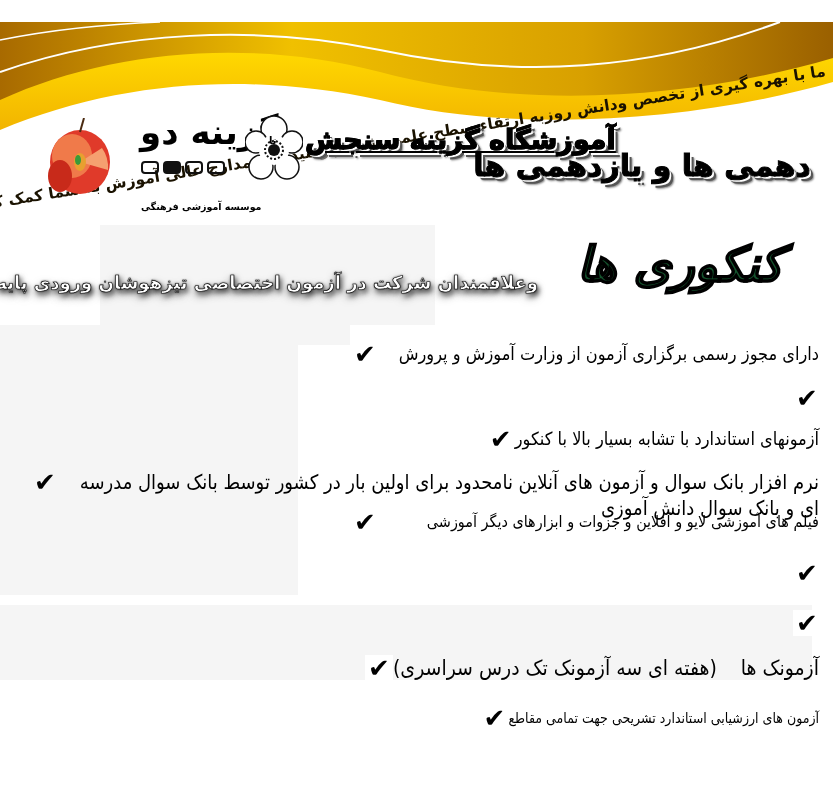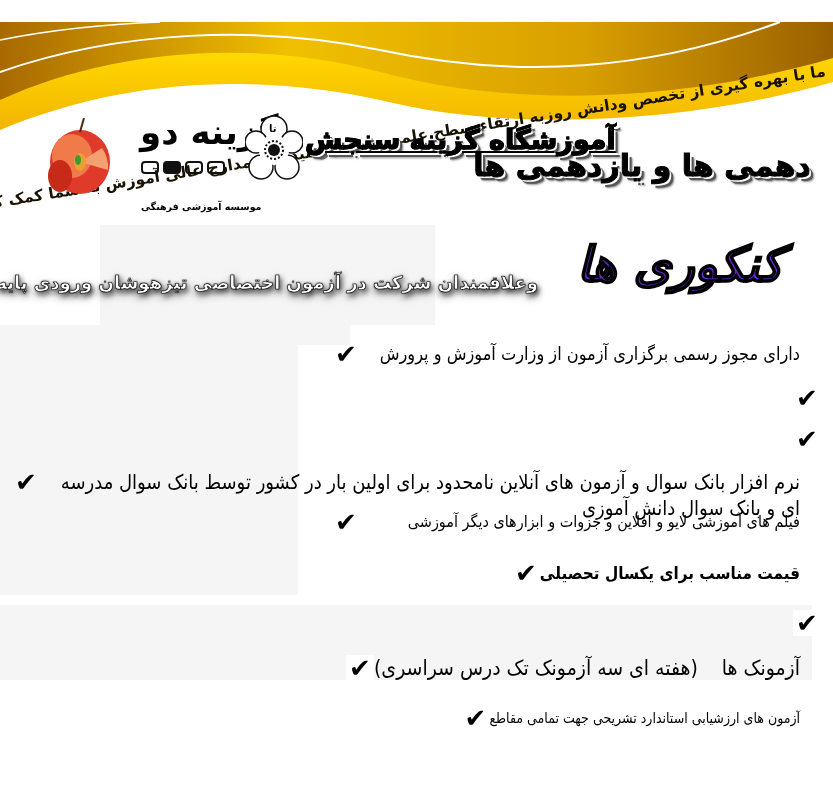--- a/index.html
+++ b/index.html
@@ -11,28 +11,28 @@
   #banner{position:absolute;left:0;top:0;width:833px;height:130px;}
   .banner-text{position:absolute;font-family:"DejaVu Sans",sans-serif;font-weight:bold;color:#1a1200;white-space:nowrap;direction:rtl;font-size:17px;}
   
   .brand-title{position:absolute;font-family:"DejaVu Sans",sans-serif;font-weight:bold;color:#000;direction:rtl;white-space:nowrap;}
   .squares{position:absolute;display:flex;gap:4px;}
   .squares span{display:block;width:18px;height:13px;border:2px solid #111;border-radius:4px;box-sizing:border-box;}
   .squares span.filled{background:#111;}
   
   .shadow-heading{position:absolute;direction:rtl;white-space:nowrap;font-family:"DejaVu Sans",sans-serif;font-weight:bold;color:#000;
     -webkit-text-stroke:1px #000;text-shadow:2px 2px 0 #fff,4px 4px 0 #555,5px 5px 2px #888;}
-  .outline-heading{position:absolute;direction:rtl;white-space:nowrap;font-family:"DejaVu Serif",serif;font-style:italic;color:#6d28d9;
+  .outline-heading{position:absolute;direction:rtl;white-space:nowrap;font-family:"DejaVu Serif",serif;font-style:italic;color:#14532d;
     -webkit-text-stroke:2px #000;font-weight:bold;}
   .subtitle{position:absolute;direction:rtl;white-space:nowrap;font-family:"DejaVu Sans",sans-serif;font-weight:bold;color:#fff;
     -webkit-text-stroke:0.6px #000;text-shadow:0 0 2px #000,2px 3px 5px #333,0 4px 8px #666;}
   
   .feature{position:absolute;right:12px;display:flex;flex-direction:row-reverse;align-items:flex-start;direction:rtl;}
   .check{width:28px;font-size:26px;line-height:26px;color:#000;text-align:center;font-weight:bold;flex:none;}
-  .ftext{direction:rtl;font-family:"DejaVu Sans Condensed","DejaVu Sans",sans-serif;color:#000;font-size:16.5px;line-height:26px;margin-right:21px;}
+  .ftext{direction:rtl;font-family:"DejaVu Sans Condensed","DejaVu Sans",sans-serif;color:#000;font-size:16.5px;line-height:26px;margin-right:2px;}
   .ftext.bold{font-weight:bold;}
 </style>
 </head>
 <body>
 
 <div class="gray-box" style="left:100px;top:225px;width:335px;height:100px;"></div>
 <div class="gray-box" style="left:0;top:325px;width:350px;height:20px;"></div>
 <div class="gray-box" style="left:0;top:343px;width:298px;height:252px;"></div>
 <div class="gray-box" style="left:0;top:605px;width:812px;height:75px;"></div>
 
@@ -85,52 +85,52 @@
       <circle cx="29" cy="14" r="13"></circle>
       <circle cx="47" cy="27" r="11"></circle>
       <circle cx="42" cy="52" r="12"></circle>
       <circle cx="16" cy="52" r="12"></circle>
       <circle cx="11" cy="27" r="11"></circle>
       <circle cx="29" cy="35" r="15" stroke="none"></circle>
     </g>
     <circle cx="29" cy="35" r="6" fill="#111"></circle>
     <circle cx="29" cy="35" r="9" fill="none" stroke="#111" stroke-width="2" stroke-dasharray="2 2"></circle>
   </svg>
-  <span class="abs" style="left:24px;top:8px;font-size:10px;font-weight:bold;">تا</span>
+  <span class="abs" style="left:24px;top:20px;font-size:10px;font-weight:bold;">تا</span>
 </div>
 
 <div class="shadow-heading" style="left:305px;top:124px;font-size:27px;letter-spacing:-1px;text-decoration:underline;">آموزشگاه گزینه سنجش</div>
 
 <div class="shadow-heading" style="right:22px;top:148px;font-size:30px;margin-left:41px;">دهمی ها و یازدهمی ها</div>
 
 <div class="outline-heading" style="right:50px;top:236px;font-size:48px;">کنکوری ها</div>
 
 <div class="subtitle" style="right:295px;top:272px;font-size:18px;letter-spacing:-0.8px;">وعلاقمندان شرکت در آزمون اختصاصی تیزهوشان ورودی پایه هفتم و نهم</div>
 
 <div class="feature" style="top:341px;">
   <div class="check">✔</div>
   <div class="ftext" style="font-size:18px;width:440px;">دارای مجوز رسمی برگزاری آزمون از وزارت آموزش و پرورش</div>
 </div>
 <div class="feature" style="top:385px;">
   <div class="check">✔</div>
 </div>
 <div class="feature" style="top:426px;">
   <div class="check">✔</div>
+  <div class="ftext" style="font-size:18px;">آزمونهای استاندارد با تشابه بسیار بالا با کنکور</div>
 </div>
 <div class="feature" style="top:469px;">
   <div class="check">✔</div>
   <div class="ftext" style="font-size:20px;width:760px;letter-spacing:-0.6px;">نرم افزار بانک سوال و آزمون های آنلاین نامحدود برای اولین بار در کشور توسط بانک سوال مدرسه ای و بانک سوال دانش آموزی</div>
 </div>
 <div class="feature" style="top:509px;">
   <div class="check">✔</div>
   <div class="ftext" style="font-size:16px;width:440px;">فیلم های آموزشی لایو و آفلاین و جزوات و ابزارهای دیگر آموزشی</div>
 </div>
 <div class="feature" style="top:560px;">
   <div class="check">✔</div>
-  <div class="ftext bold" style="font-size:17px;">قیمت مناسب برای یکسال تحصیلی</div>
 </div>
 <div class="feature" style="top:610px;">
   <div class="check" style="background:#fff;">✔</div>
 </div>
 <div class="feature" style="top:655px;">
   <div class="check" style="background:#fff;">✔</div>
   <div class="ftext" style="font-size:21px;white-space:pre;">آزمونک ها    (هفته ای سه آزمونک تک درس سراسری)</div>
 </div>
 <div class="feature" style="top:705px;">
   <div class="check">✔</div>

